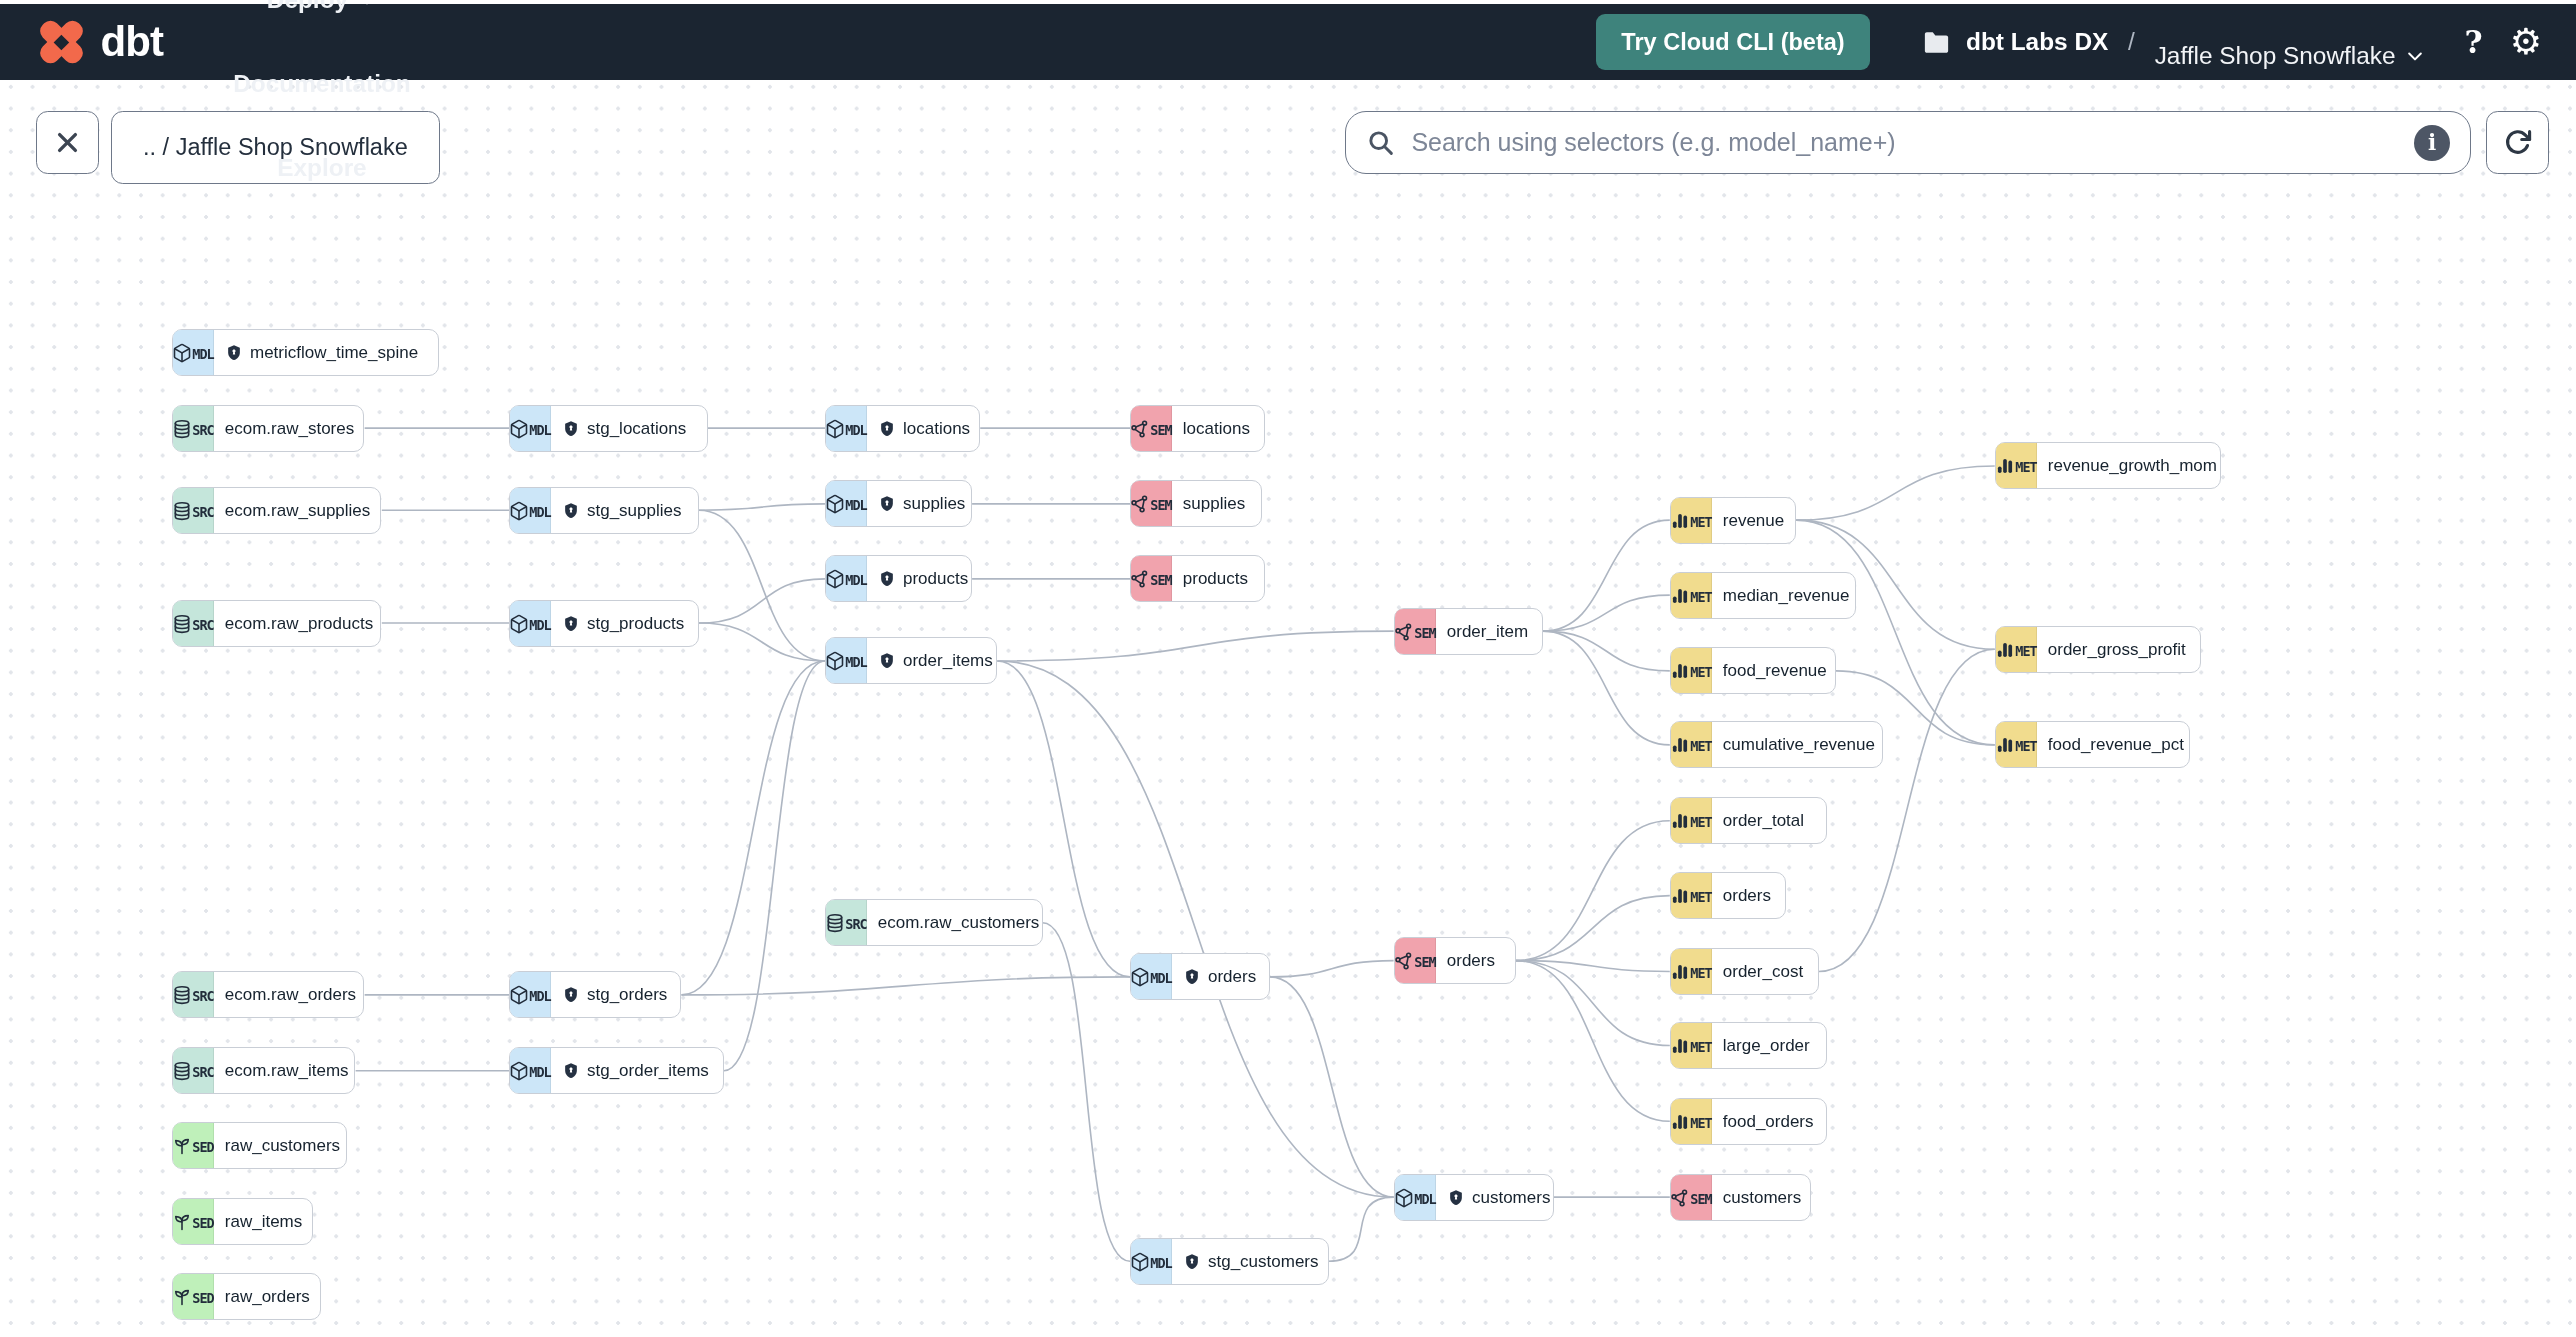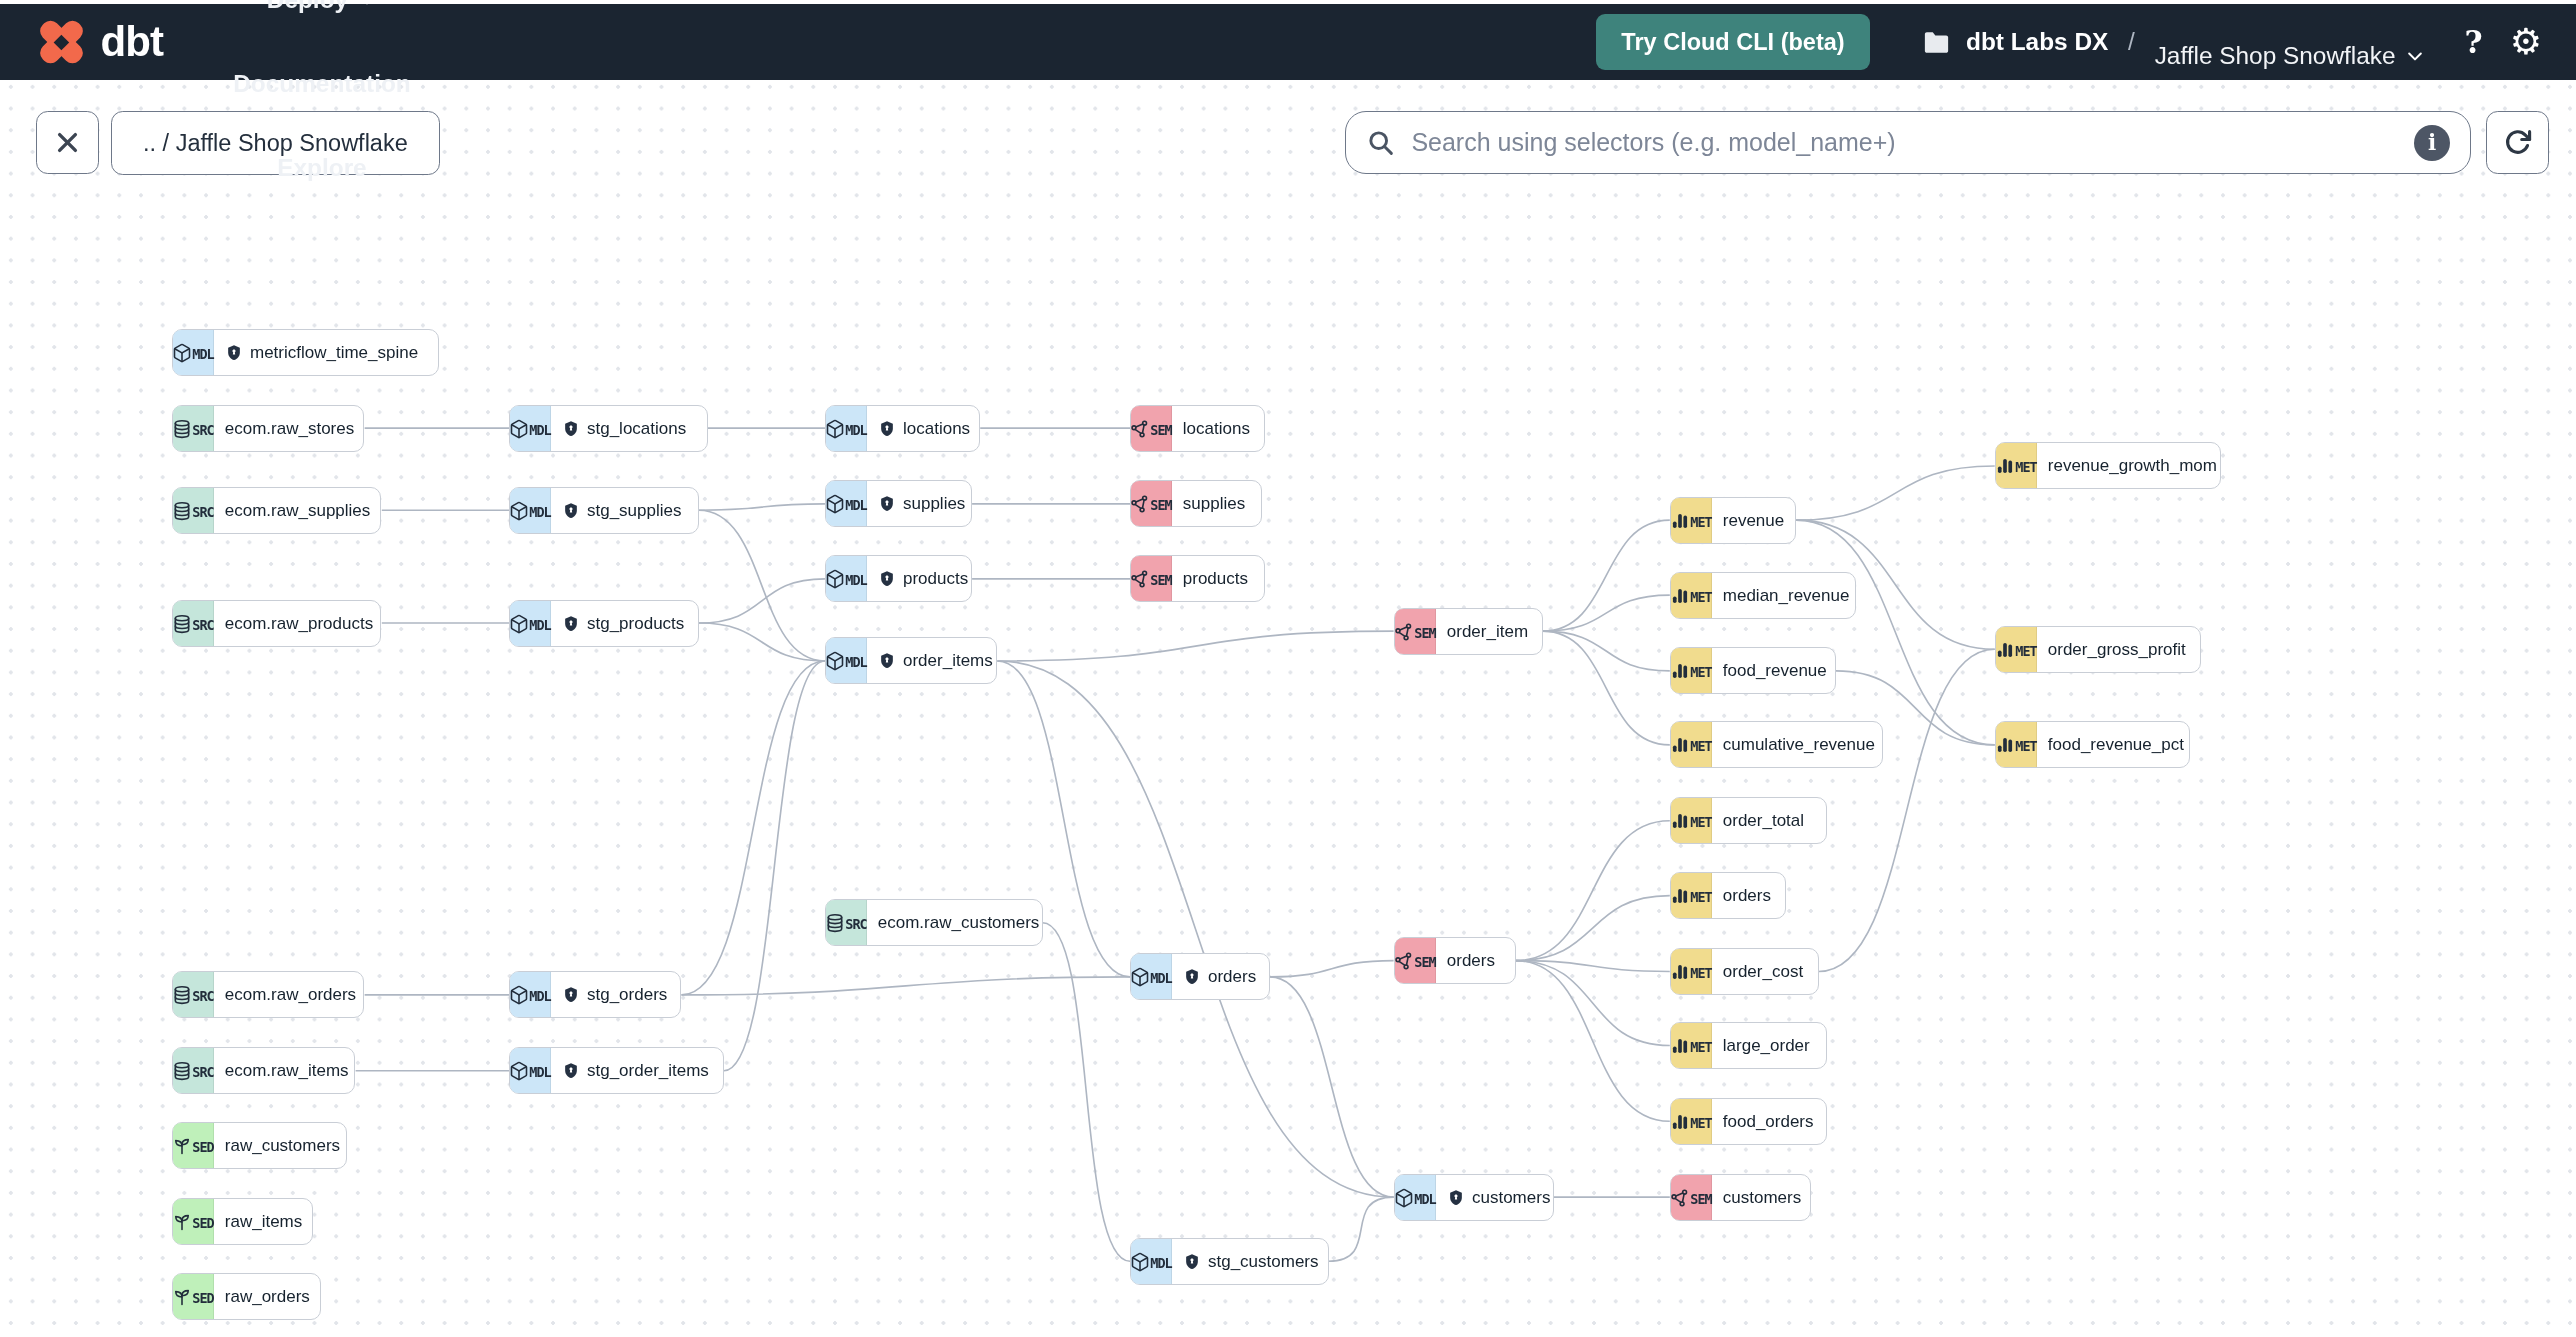--- a/index.html
+++ b/index.html
@@ -32,21 +32,21 @@
   
   #canvas{position:absolute;left:0;top:76px;width:2576px;height:1262px;background:#ffffff;
     background-image:radial-gradient(circle,#e2e5ea 1.8px,transparent 2px);
     background-size:21.7px 21.7px;}
   #edges{position:absolute;left:0;top:0;pointer-events:none;}
 
   
   .tool-btn{position:absolute;background:#fff;border:1.8px solid #6e7889;border-radius:11.7px;
     display:flex;align-items:center;justify-content:center;cursor:pointer;box-sizing:border-box;}
   #close-btn{left:36px;top:35px;width:63px;height:63px;}
-  #crumb-chip{position:absolute;left:111px;top:35px;height:64px;padding:0 31px;background:#fff;
+  #crumb-chip{position:absolute;left:111px;top:35px;height:73px;padding:0 31px;background:#fff;
     border:1.8px solid #6e7889;border-radius:11.7px;display:flex;align-items:center;
     font-size:23.5px;color:#242f3d;box-sizing:border-box;cursor:pointer;}
   #search-box{position:absolute;left:1345px;top:35px;width:1126px;height:63px;background:#fff;
     border:1.8px solid #6e7889;border-radius:21px;display:flex;align-items:center;
     padding:0 20px;box-sizing:border-box;}
   #search-box input{flex:1;border:none;outline:none;font-size:25px;color:#242f3d;
     font-family:"Liberation Sans",sans-serif;margin-left:14.4px;background:transparent;}
   #search-box input::placeholder{color:#7d8697;}
   .info-circle{width:36px;height:36px;border-radius:50%;background:#4d5665;color:#fff;
     display:flex;align-items:center;justify-content:center;

